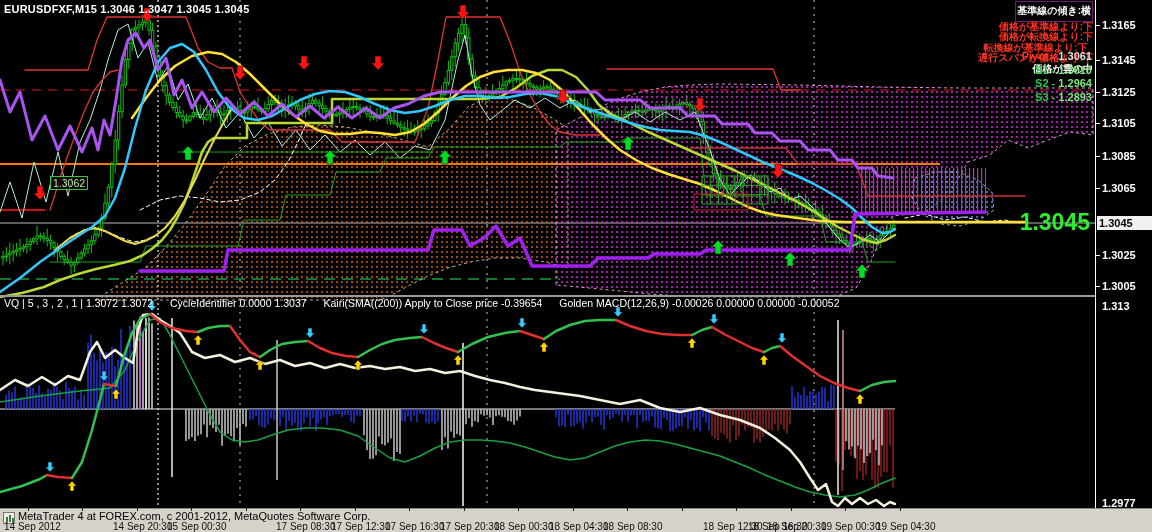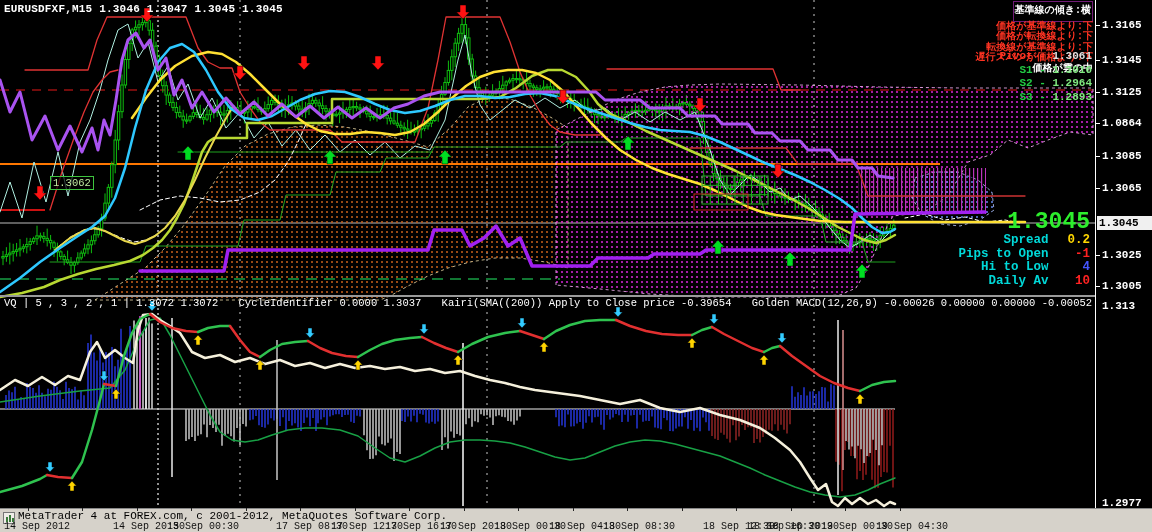--- a/index.html
+++ b/index.html
@@ -1,17 +1,17 @@
 <!DOCTYPE html>
 <html><head>
 <meta charset="utf-8">
 <style>
   html,body{margin:0;padding:0;background:#222;}
   .stage{position:relative;width:1152px;height:532px;background:#000;overflow:hidden;
-         font-family:Liberation Mono, monospace;}
+         font-family:Liberation Sans, sans-serif;}
   .ov{position:absolute;white-space:nowrap;}
   .symbol-info{top:3px;left:4px;color:#fff;font-size:11px;font-weight:bold;letter-spacing:.2px;}
   .jp-block{top:1px;right:59px;text-align:right;font-size:10px;line-height:10.5px;font-weight:bold;}
   .jp-box{display:inline-block;border:1px solid #701a75;color:#fff;background:#000;padding:4px 1px;}
   .pivot-block{top:50px;right:60px;text-align:right;font-size:11px;line-height:13.5px;font-weight:bold;}
   .quote-panel{top:210px;right:62px;text-align:right;}
   .quote-price{font-size:23px;font-weight:bold;line-height:24px;}
   .quote-row{font-size:12.5px;font-weight:bold;line-height:13.5px;}
   .quote-row .ql{color:#00d9d9;}
   .quote-row .qv{display:inline-block;min-width:34px;text-align:right;}
@@ -983,61 +983,55 @@
 
   <div class="ov divider"></div>
 
   <div class="ov symbol-info">EURUSDFXF,M15  1.3046 1.3047 1.3045 1.3045</div>
 
   <div class="ov jp-block">
     <div><span class="jp-box">基準線の傾き:横</span></div>
     <div>
         <div class="" style="color: rgb(255, 51, 34);">価格が基準線より:下</div>
         <div class="" style="color: rgb(255, 51, 34);">価格が転換線より:下</div>
-        <div class="" style="color: rgb(255, 51, 34);">転換線が基準線より:下</div>
+        <div class="" style="color: rgb(255, 51, 34); text-align: center;">転換線が基準線より:下</div>
         <div class="" style="color: rgb(255, 51, 34);">遅行スパンが価格より:下</div>
         <div class="" style="color: rgb(255, 255, 255);">価格が雲の中</div>
       </div>
   </div>
 
   <div class="ov pivot-block">
       <div class=""><span style="color: rgb(255, 51, 34); margin-left: 44px;">Pivot - </span><span style="color: rgb(221, 221, 221);">1.3061</span></div>
       <div class=""><span style="color: rgb(34, 204, 68);">S1 - </span><span style="color: rgb(127, 232, 127);">1.3010</span></div>
       <div class=""><span style="color: rgb(34, 204, 68);">S2 - </span><span style="color: rgb(127, 232, 127);">1.2964</span></div>
       <div class=""><span style="color: rgb(34, 204, 68);">S3 - </span><span style="color: rgb(127, 232, 127);">1.2893</span></div>
     </div>
 
   <div class="ov quote-panel">
     <div class="quote-price" style="color: rgb(45, 238, 45);">1.3045</div>
-    <div>
-        <div class="quote-row"><span class="ql">Spread</span> <span class="qv" style="color: rgb(255, 215, 0);">0.2</span></div>
-        <div class="quote-row"><span class="ql">Pips to Open</span> <span class="qv" style="color: rgb(255, 34, 34);">-1</span></div>
-        <div class="quote-row"><span class="ql">Hi to Low</span> <span class="qv" style="color: rgb(68, 85, 255);">4</span></div>
-        <div class="quote-row"><span class="ql">Daily Av</span> <span class="qv" style="color: rgb(255, 34, 34);">10</span></div>
-      </div>
   </div>
 
   <div class="ov price-tag-label">1.3062</div>
 
   <div class="ov ind-header">
     <span>VQ |  5 , 3 , 2 , 1  |  1.3072 1.3072</span>
     <span>CycleIdentifier 0.0000 1.3037</span>
     <span>Kairi(SMA((200)) Apply to Close price -0.39654</span>
     <span>Golden MACD(12,26,9) -0.00026 0.00000 0.00000 -0.00052</span>
   </div>
 
   <div class="ov axis-strip">
     <div>
         <div class="axis-label" style="top: 19px;">1.3165</div>
         <div class="axis-tick" style="top: 25px;"></div>
         <div class="axis-label" style="top: 54px;">1.3145</div>
         <div class="axis-tick" style="top: 60px;"></div>
         <div class="axis-label" style="top: 86px;">1.3125</div>
         <div class="axis-tick" style="top: 92px;"></div>
-        <div class="axis-label" style="top: 117px;">1.0864</div>
+        <div class="axis-label" style="top: 117px;">1.3105</div>
         <div class="axis-tick" style="top: 123px;"></div>
         <div class="axis-label" style="top: 150px;">1.3085</div>
         <div class="axis-tick" style="top: 156px;"></div>
         <div class="axis-label" style="top: 182px;">1.3065</div>
         <div class="axis-tick" style="top: 188px;"></div>
         <div class="axis-label" style="top: 249px;">1.3025</div>
         <div class="axis-tick" style="top: 255px;"></div>
         <div class="axis-label" style="top: 280px;">1.3005</div>
         <div class="axis-tick" style="top: 286px;"></div>
         <div class="axis-label" style="top: 300px;">1.313</div>

